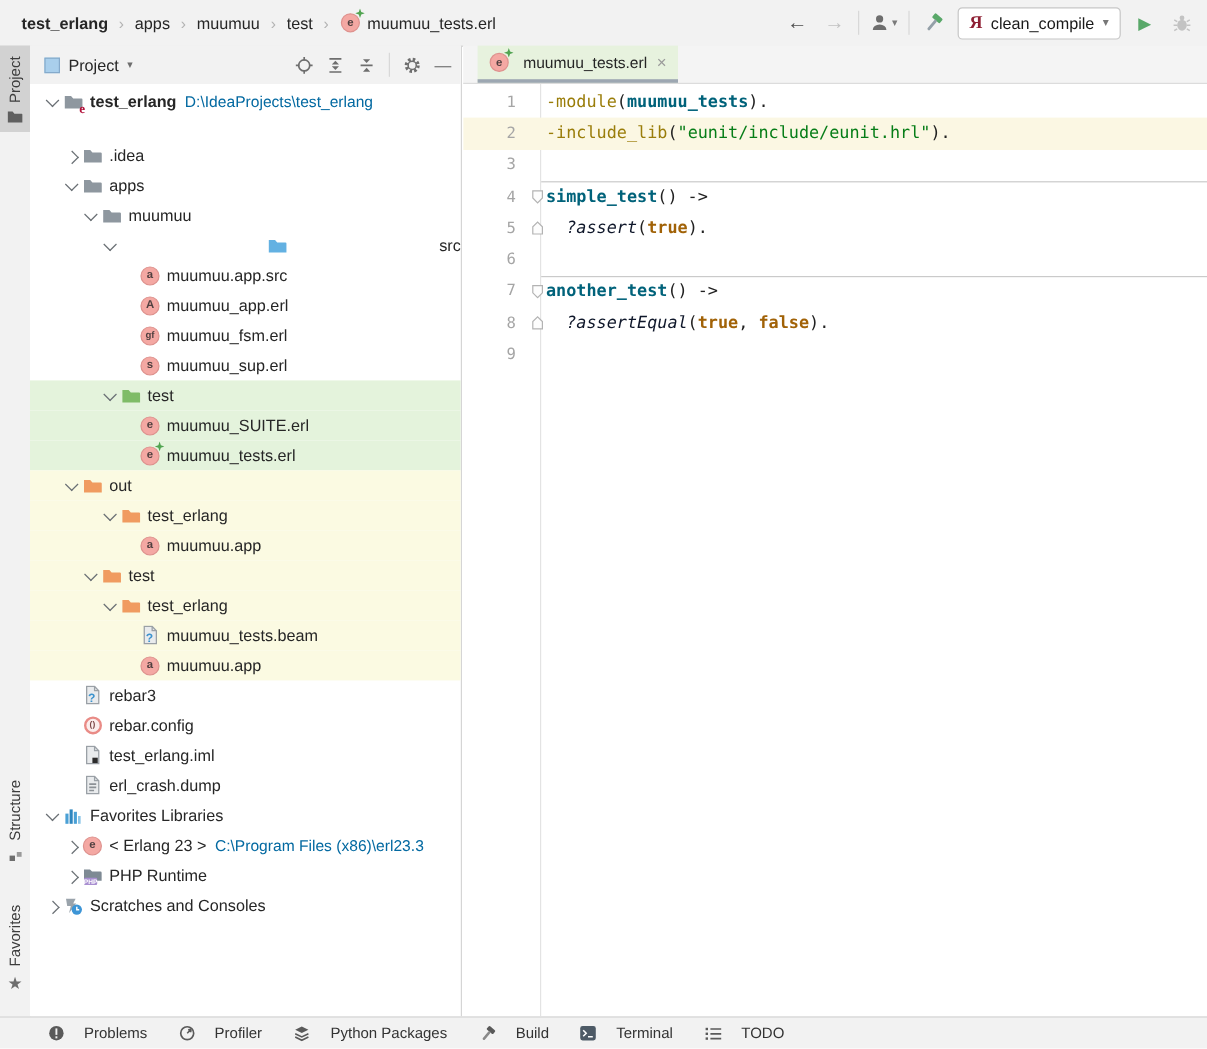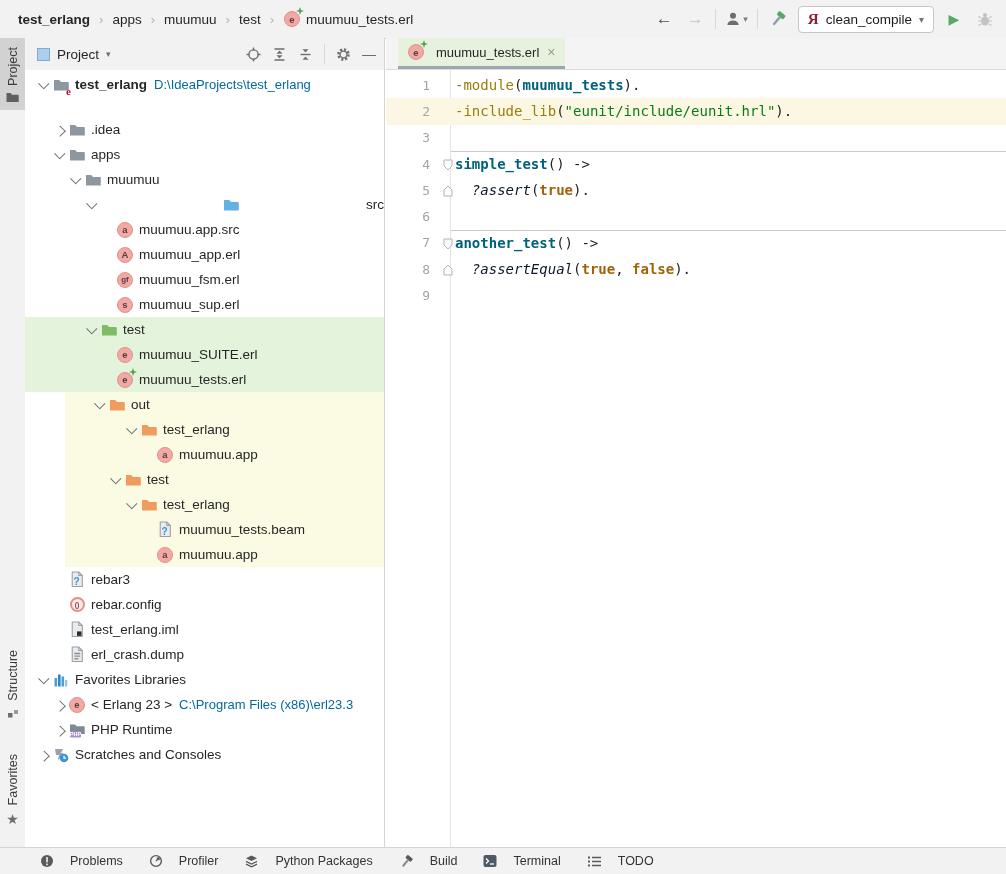--- a/index.html
+++ b/index.html
@@ -39,21 +39,21 @@
   #panel-header .pw-icon{width:13px;height:13px;background:#A9CFEC;border:1px solid #85AACB;box-sizing:border-box;}
   #panel-title{font-size:13.5px;color:#262626;}
   #panel-header .hdr-caret{font-size:9px;color:#6E6E6E;}
   #panel-icons{margin-left:auto;display:flex;align-items:center;gap:11px;}
   #panel-icons svg{display:block;}
   .minus-glyph{color:#6E6E6E;font-size:14px;line-height:10px;}
 
   #tree{padding-top:2px;}
   .row{height:25px;display:flex;align-items:center;white-space:nowrap;overflow:hidden;cursor:default;}
   .row.bg-green{background:#E4F3DC;}
-  .row.bg-yellow{background:#FBFAE2;margin-left:40px;}
+  .row.bg-yellow{background:#FBFAE2;}
   .chev{width:16px;height:25px;display:flex;align-items:center;justify-content:center;flex:0 0 16px;}
   .chev b{display:block;width:6.5px;height:6.5px;border-right:1.5px solid #6A7075;border-bottom:1.5px solid #6A7075;}
   .chev.open b{transform:rotate(45deg) translate(-1px,-1px);}
   .chev.closed b{transform:rotate(-45deg) translate(-1px,1px);}
   .ticon{width:18px;height:18px;display:flex;align-items:center;justify-content:center;margin-right:5px;flex:0 0 18px;position:relative;}
   .row .lbl{font-size:13.5px;color:#262626;}
   .row .lbl.bold{font-weight:bold;}
   .row .sfx{font-size:13px;color:#0369a1;margin-left:7px;}
   .ecirc{width:16px;height:16px;border-radius:50%;background:#F4A8A3;border:1px solid #DE928E;box-sizing:border-box;color:#514040;font-weight:bold;display:flex;align-items:center;justify-content:center;font-size:9.5px;}
   .ecirc.small-caps{font-size:8px;}

